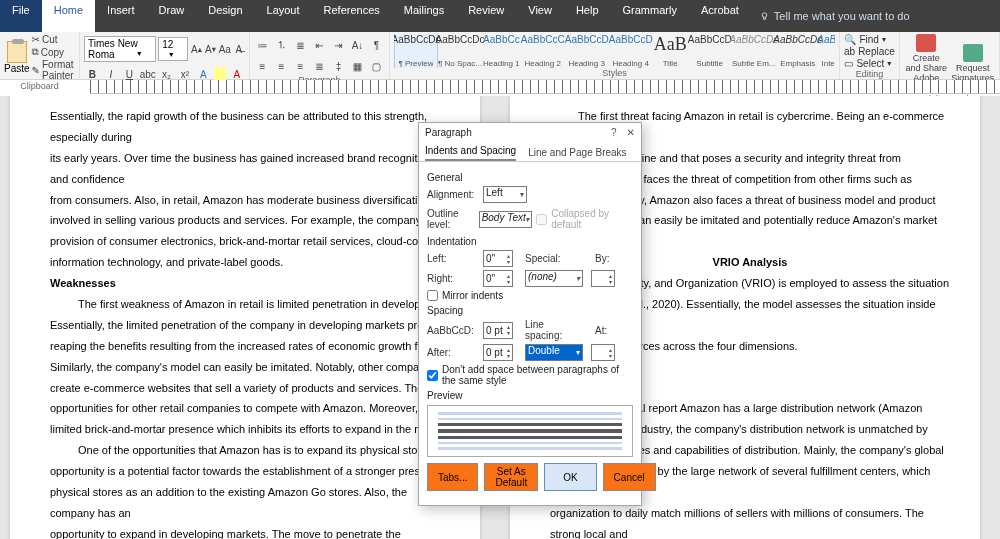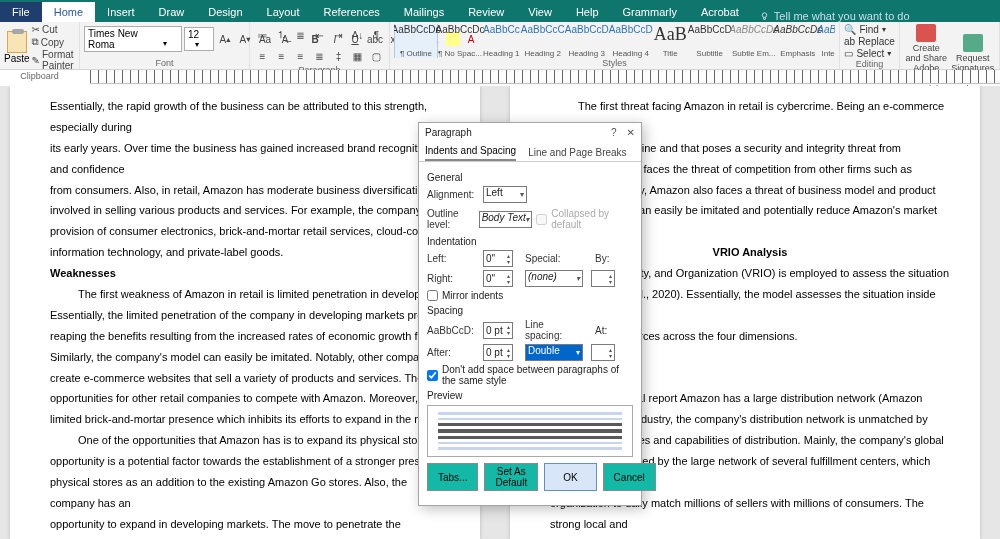--- a/index.html
+++ b/index.html
@@ -1,19 +1,19 @@
 <!DOCTYPE html>
 <html><head>
 <meta charset="utf-8">
 <style>
 * { margin: 0; padding: 0; box-sizing: border-box; font-family: "Segoe UI", Tahoma, sans-serif; }
 body { background: #fff; font-size: 11px; overflow: hidden; width: 1000px; height: 539px; position: relative; }
 
 
-.menubar { background: #0f766e; height: 22px; display: flex; color: #fff; align-items: flex-end; }
+.menubar { background: #404040; height: 32px; display: flex; color: #fff; }
 .menubar .tab { padding: 4px 12px; font-size: 11px; cursor: pointer; }
 .menubar .tab.file { background: #1e3e6e; }
 .menubar .tab.active { background: #fff; color: #2b579a; }
 .menubar .tellme { display: flex; align-items: center; padding: 0 8px; color: #cde; }
 .menubar .tellme svg { margin-right: 4px; }
 
 
 .ribbon { background: #f3f3f3; border-bottom: 1px solid #d4d4d4; height: 48px; display: flex; }
 .ribbon-group { border-right: 1px solid #e1e1e1; padding: 2px 4px 0; display: flex; flex-direction: column; justify-content: space-between; }
 .ribbon-group-content { display: flex; align-items: center; gap: 2px; flex: 1; }
@@ -78,21 +78,21 @@
 .dlg-caret { position:absolute; right:2px; top:3px; font-size:8px; color:#555; }
 .dlg-spin { width: 30px; display:flex; align-items:center; justify-content:space-between; }
 .dlg-spin-btns { display:flex; flex-direction:column; font-size:6px; line-height:6px; color:#555; }
 .dlg-check { display:flex; align-items:center; gap:4px; font-size:10px; margin: 2px 0; }
 .dlg-check input { width:11px; height:11px; }
 .preview-box { border:1px solid #aaa; height: 52px; margin: 4px 0 6px; padding: 6px 10px; display:flex; flex-direction:column; justify-content:center; gap:3px; }
 .preview-line { height: 3px; background:#c9d4ee; }
 .preview-line.dk { background:#5a5a5a; height:4px; }
 .dlg-buttons { display:flex; justify-content:space-between; padding: 0 0 8px; gap:6px; }
 .dlg-buttons .left { display:flex; gap:6px; }
-.dlg-btn { border:1px solid #8a8a8a; background:#14b8a6; font-size:10px; padding: 2px 10px; }
+.dlg-btn { border:1px solid #8a8a8a; background:#f97316; font-size:10px; padding: 2px 10px; }
 .dlg-btn.primary { background:#d8e6f7; border-color:#6090c0; padding:2px 18px; }
 .chev { font-size:8px; }
 </style>
 </head>
 <body>
 
 <div class="menubar">
   <div class="tab file">File</div>
   <div class="tab active">Home</div>
   <div class="tab">Insert</div>
@@ -125,21 +125,21 @@
       <div class="clip-col">
         <div class="clip-row">✂ <span>Cut</span></div>
         <div class="clip-row">⧉ <span>Copy</span></div>
         <div class="clip-row">✎ <span>Format Painter</span></div>
       </div>
     </div>
     <div class="ribbon-group-label">Clipboard</div>
   </div>
 
   <div class="ribbon-group" style="width:170px">
-    <div style="display:flex;flex-direction:row;gap:12px;padding-top:2px">
+    <div style="display:flex;flex-direction:column;gap:3px;padding-top:2px">
       <div class="font-row1">
         <div class="ff-select"><span>Times New Roma</span><span class="chev" style="float:right">▾</span></div>
         <div class="fs-select"><span>12</span><span class="chev" style="float:right">▾</span></div>
         <div class="mini-btn">A<sup>▴</sup></div>
         <div class="mini-btn">A<sub>▾</sub></div>
         <div class="mini-btn">Aa</div>
         <div class="mini-btn">A̶</div>
       </div>
       <div class="font-row2">
         <div class="mini-btn b">B</div>
@@ -177,21 +177,21 @@
         <div class="mini-btn">▢</div>
       </div>
     </div>
     <div class="ribbon-group-label">Paragraph</div>
   </div>
 
   <div class="ribbon-group" style="flex:1;min-width:0">
     <div class="styles-gallery">
       <div class="style-item sel">
           <div class="style-sample">AaBbCcDc</div>
-          <div class="style-name">¶ Outline</div>
+          <div class="style-name">¶ Preview</div>
         </div>
       <div class="style-item">
           <div class="style-sample">AaBbCcDc</div>
           <div class="style-name">¶ No Spac...</div>
         </div>
       <div class="style-item">
           <div class="style-sample blue">AaBbCc</div>
           <div class="style-name">Heading 1</div>
         </div>
       <div class="style-item">

